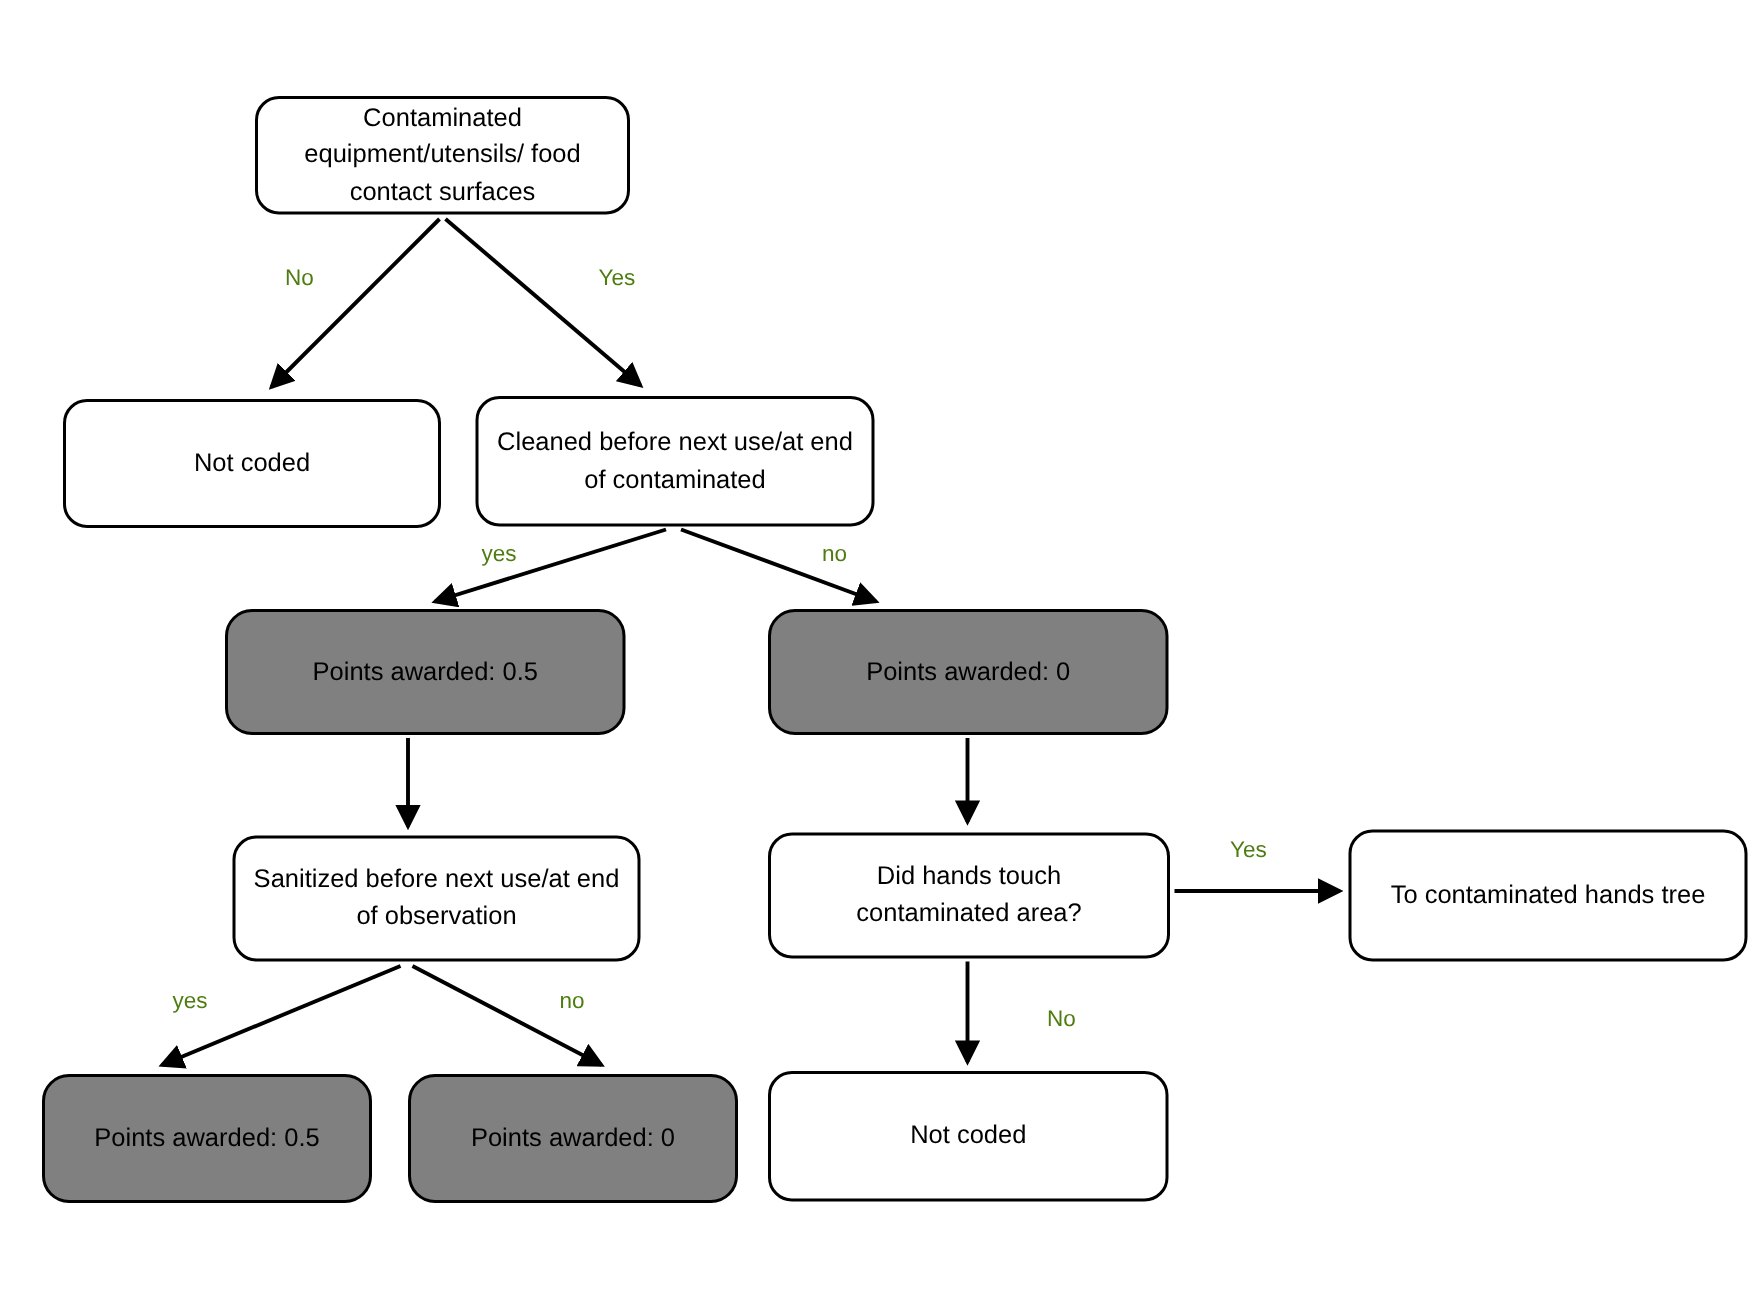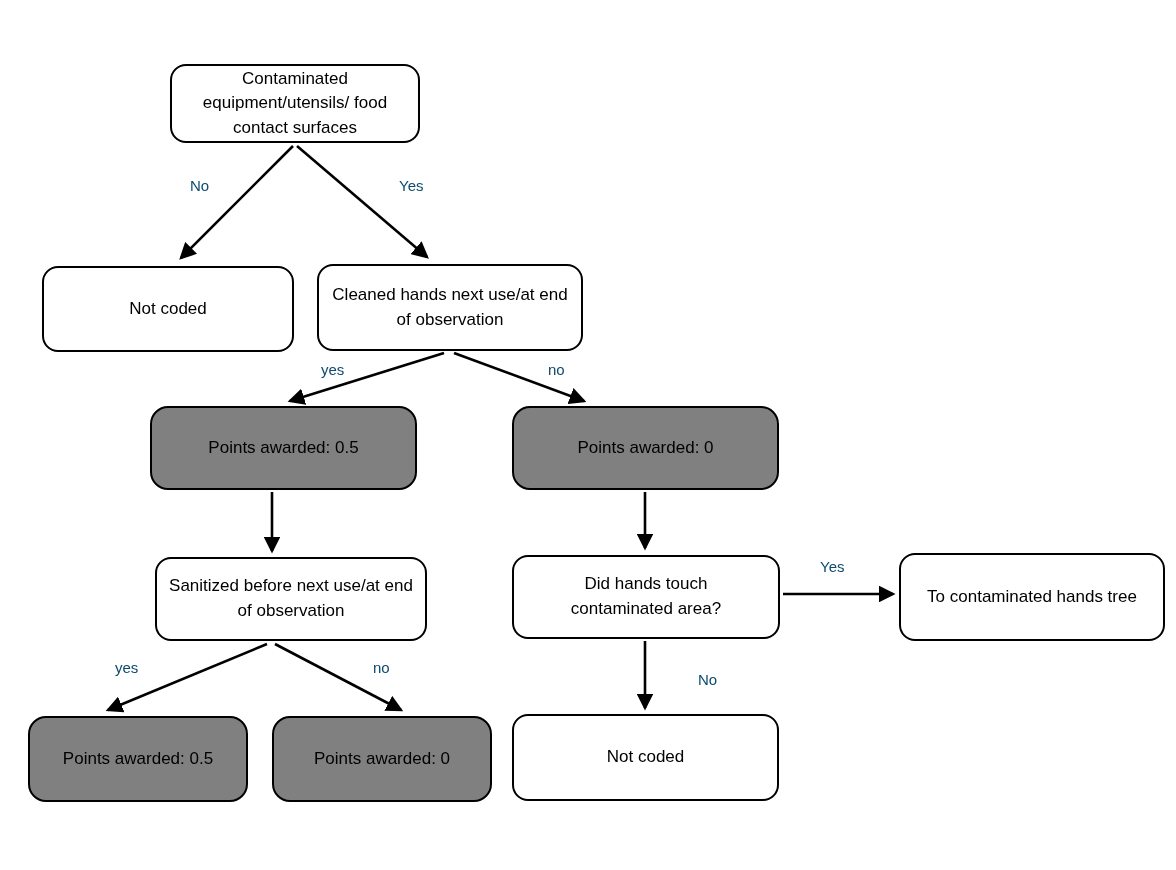--- a/index.html
+++ b/index.html
@@ -35,21 +35,21 @@
   }
   .node.outcome {
     background: var(--outcome-fill, #808080);
     border-radius: 18px;
   }
   .node-label { display: inline-block; }
   .node-label.w170 { max-width: 170px; }
   .edge-label {
     position: absolute;
     font-size: 15px;
-    color: #0c4a6e;
+    color: #4d7c0f;
     white-space: nowrap;
   }
 </style>
 </head>
 <body>
 
 <div class="canvas">
 
   <svg class="edges" viewBox="0 0 1176 870" xmlns="http://www.w3.org/2000/svg">
     <defs>
@@ -73,21 +73,21 @@
 
   <div class="node" style="left:170px; top:64px; width:250px; height:79px;">
     <span class="node-label">Contaminated equipment/utensils/ food contact surfaces</span>
   </div>
 
   <div class="node" style="left:42px; top:266px; width:252px; height:86px;">
     <span class="node-label">Not coded</span>
   </div>
 
   <div class="node" style="left:317px; top:264px; width:266px; height:87px;">
-    <span class="node-label">Cleaned hands next use/at end of observation</span>
+    <span class="node-label">Cleaned before next use/at end of contaminated</span>
   </div>
 
   <div class="node outcome" style="left:150px; top:406px; width:267px; height:84px;">
     <span class="node-label">Points awarded: 0.5</span>
   </div>
 
   <div class="node outcome" style="left:512px; top:406px; width:267px; height:84px;">
     <span class="node-label">Points awarded: 0</span>
   </div>
 

